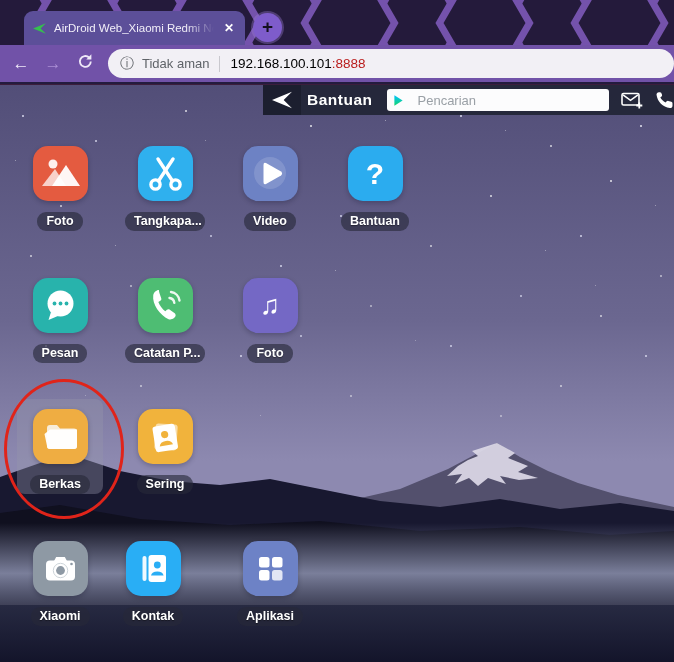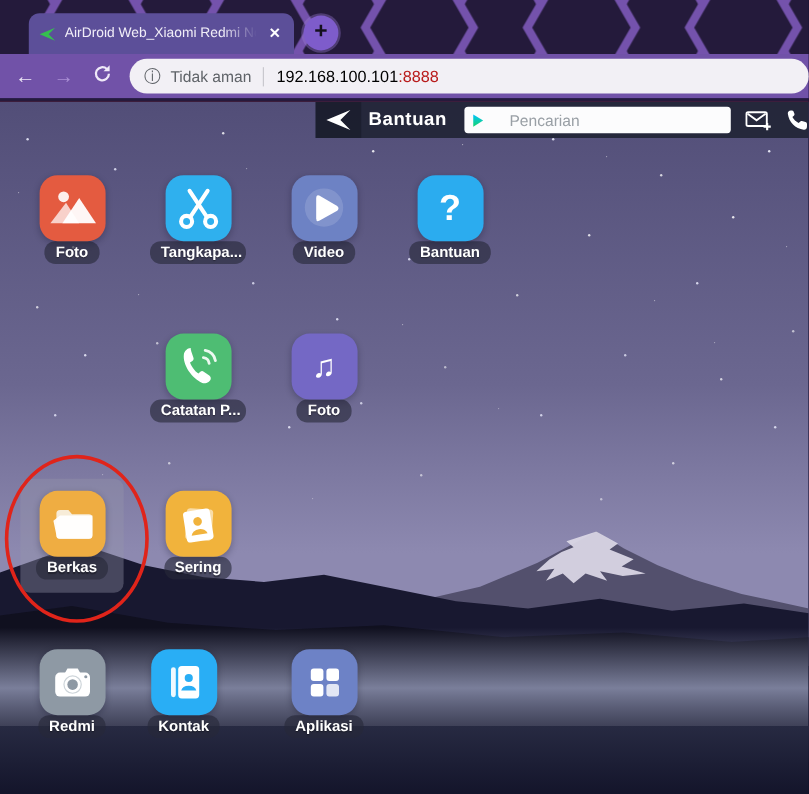--- a/index.html
+++ b/index.html
@@ -66,32 +66,32 @@
 
   
   .site-bar { position:absolute; left:263px; top:0; width:411px; height:30px;
               background:rgba(34,37,55,.94); display:flex; align-items:center; z-index:6; }
   .logo-box { width:38px; height:30px; background:rgba(22,24,38,.55); display:flex;
               align-items:center; justify-content:center; flex:0 0 auto; }
   .brand { color:#ffffff; font-size:15.5px; font-weight:bold; letter-spacing:.5px; margin-left:6px; }
   .searchbox { margin-left:14px; width:228px; height:22px; background:#fcfcfd; border-radius:3px;
                display:flex; align-items:center; padding:0 6px; }
   .searchbox input { border:none; outline:none; background:transparent; font-size:13px;
-               color:#333; width:170px; margin-left:21px; font-family:"Liberation Sans",sans-serif; }
+               color:#333; width:170px; margin-left:14px; font-family:"Liberation Sans",sans-serif; }
   .searchbox input::placeholder { color:#9aa0a6; }
   .sb-ic { width:11px; height:13px; flex:0 0 auto; }
   .mail-ic { margin-left:12px; flex:0 0 auto; }
   .phone-ic { margin-left:12px; flex:0 0 auto; }
 
   
   .tile { position:absolute; width:100px; text-align:center; z-index:4; }
   .app-icon { position:relative; width:55px; height:55px; margin:0 auto; border-radius:15px;
               display:flex; align-items:center; justify-content:center;
               box-shadow:0 2px 5px rgba(10,10,30,.25); }
-  .app-label { display:inline-block; background:rgba(38,40,56,.62);
+  .app-label { display:inline-block; margin-top:11px; background:rgba(38,40,56,.62);
                color:#fff; font-size:12.5px; font-weight:bold; padding:2px 9px 3px;
                border-radius:9px; white-space:nowrap; max-width:80px; overflow:hidden;
                text-shadow:0 1px 1px rgba(0,0,0,.4); }
   .glyph { color:#fff; font-weight:bold; }
   .c-foto{background:#e45b40;} .c-tang{background:#2fb0ee;} .c-video{background:#6d82c4;}
   .c-bant{background:#2bacef;} .c-pesan{background:#28b3ac;} .c-cat{background:#4ebd73;}
   .c-musik{background:#7468c5;} .c-berkas{background:#efad42;} .c-sering{background:#f1b33c;}
   .c-nada{background:#e15a49;} .c-kam{background:#8e99a4;} .c-kontak{background:#29aef5;}
   .c-apl{background:#6d82c6;}
 
@@ -243,20 +243,32 @@
       <span class="app-label">Video</span>
     </div>
 
     <div class="tile" style="left:325px; top:61px;">
       <div class="app-icon c-bant">
         <span class="glyph" style="font-size:30px;">?</span>
       </div>
       <span class="app-label">Bantuan</span>
     </div>
 
+    <div class="tile" style="left:10px; top:193px;">
+      <div class="app-icon c-pesan">
+        <svg width="55" height="55" viewBox="0 0 55 55">
+          <circle cx="27.5" cy="25.5" r="13" fill="#ffffff"></circle>
+          <polygon points="18,34 15.5,42 26,37.5" fill="#ffffff"></polygon>
+          <circle cx="21.5" cy="25.5" r="1.9" fill="#28b3ac"></circle>
+          <circle cx="27.5" cy="25.5" r="1.9" fill="#28b3ac"></circle>
+          <circle cx="33.5" cy="25.5" r="1.9" fill="#28b3ac"></circle>
+        </svg>
+      </div>
+      <span class="app-label">Pesan</span>
+    </div>
 
     <div class="tile" style="left:115px; top:193px;">
       <div class="app-icon c-cat">
         <svg width="55" height="55" viewBox="0 0 55 55">
           <path d="M19 13 C16.8 13 14 16 14 19 C14 28 23.5 38 32.5 40.5 C35.5 41.2 39 38.5 39 36 C39 35 38.4 34 37.4 33.5 L32.4 31 C31.4 30.5 30.3 30.7 29.6 31.5 L28.2 33.2 C25 31.6 21.5 28 20 25 L21.8 23.5 C22.6 22.8 22.8 21.7 22.3 20.8 L19.8 15.8 C19.6 15.2 18.6 13 19 13 Z" fill="#ffffff" transform="rotate(8 27 27)"></path>
           <path d="M33 14 a10 10 0 0 1 8.5 8.5" stroke="#ffffff" stroke-width="2.4" fill="none" stroke-linecap="round" opacity="0.9"></path>
           <path d="M31.5 20 a5.5 5.5 0 0 1 4.8 4.8" stroke="#ffffff" stroke-width="2.4" fill="none" stroke-linecap="round" opacity="0.9"></path>
         </svg>
       </div>
       <span class="app-label">Catatan P...</span>
@@ -298,21 +310,21 @@
     <div class="tile" style="left:10px; top:456px;">
       <div class="app-icon c-kam">
         <svg width="55" height="55" viewBox="0 0 55 55">
           <path d="M21 20 l2.2 -4 h8.6 l2.2 4 z" fill="#ffffff"></path>
           <rect x="13" y="19.5" width="29" height="20" rx="4" fill="#ffffff"></rect>
           <circle cx="27.5" cy="29.5" r="7.2" fill="#ffffff" stroke="#cdd4d9" stroke-width="1"></circle>
           <circle cx="27.5" cy="29.5" r="4.4" fill="#8e99a4"></circle>
           <circle cx="38.5" cy="23" r="1.3" fill="#8e99a4"></circle>
         </svg>
       </div>
-      <span class="app-label">Redmi</span>
+      <span class="app-label">Xiaomi</span>
     </div>
 
     <div class="tile" style="left:103px; top:456px;">
       <div class="app-icon c-kontak">
         <svg width="55" height="55" viewBox="0 0 55 55">
           <rect x="16.5" y="15" width="4" height="25" rx="2" fill="#ffffff" opacity="0.92"></rect>
           <rect x="22.5" y="14" width="17.5" height="27" rx="3" fill="#ffffff"></rect>
           <circle cx="31.3" cy="24" r="3.4" fill="#29aef5"></circle>
           <path d="M25 34.5 a6.4 5 0 0 1 12.6 0 z" fill="#29aef5"></path>
         </svg>

